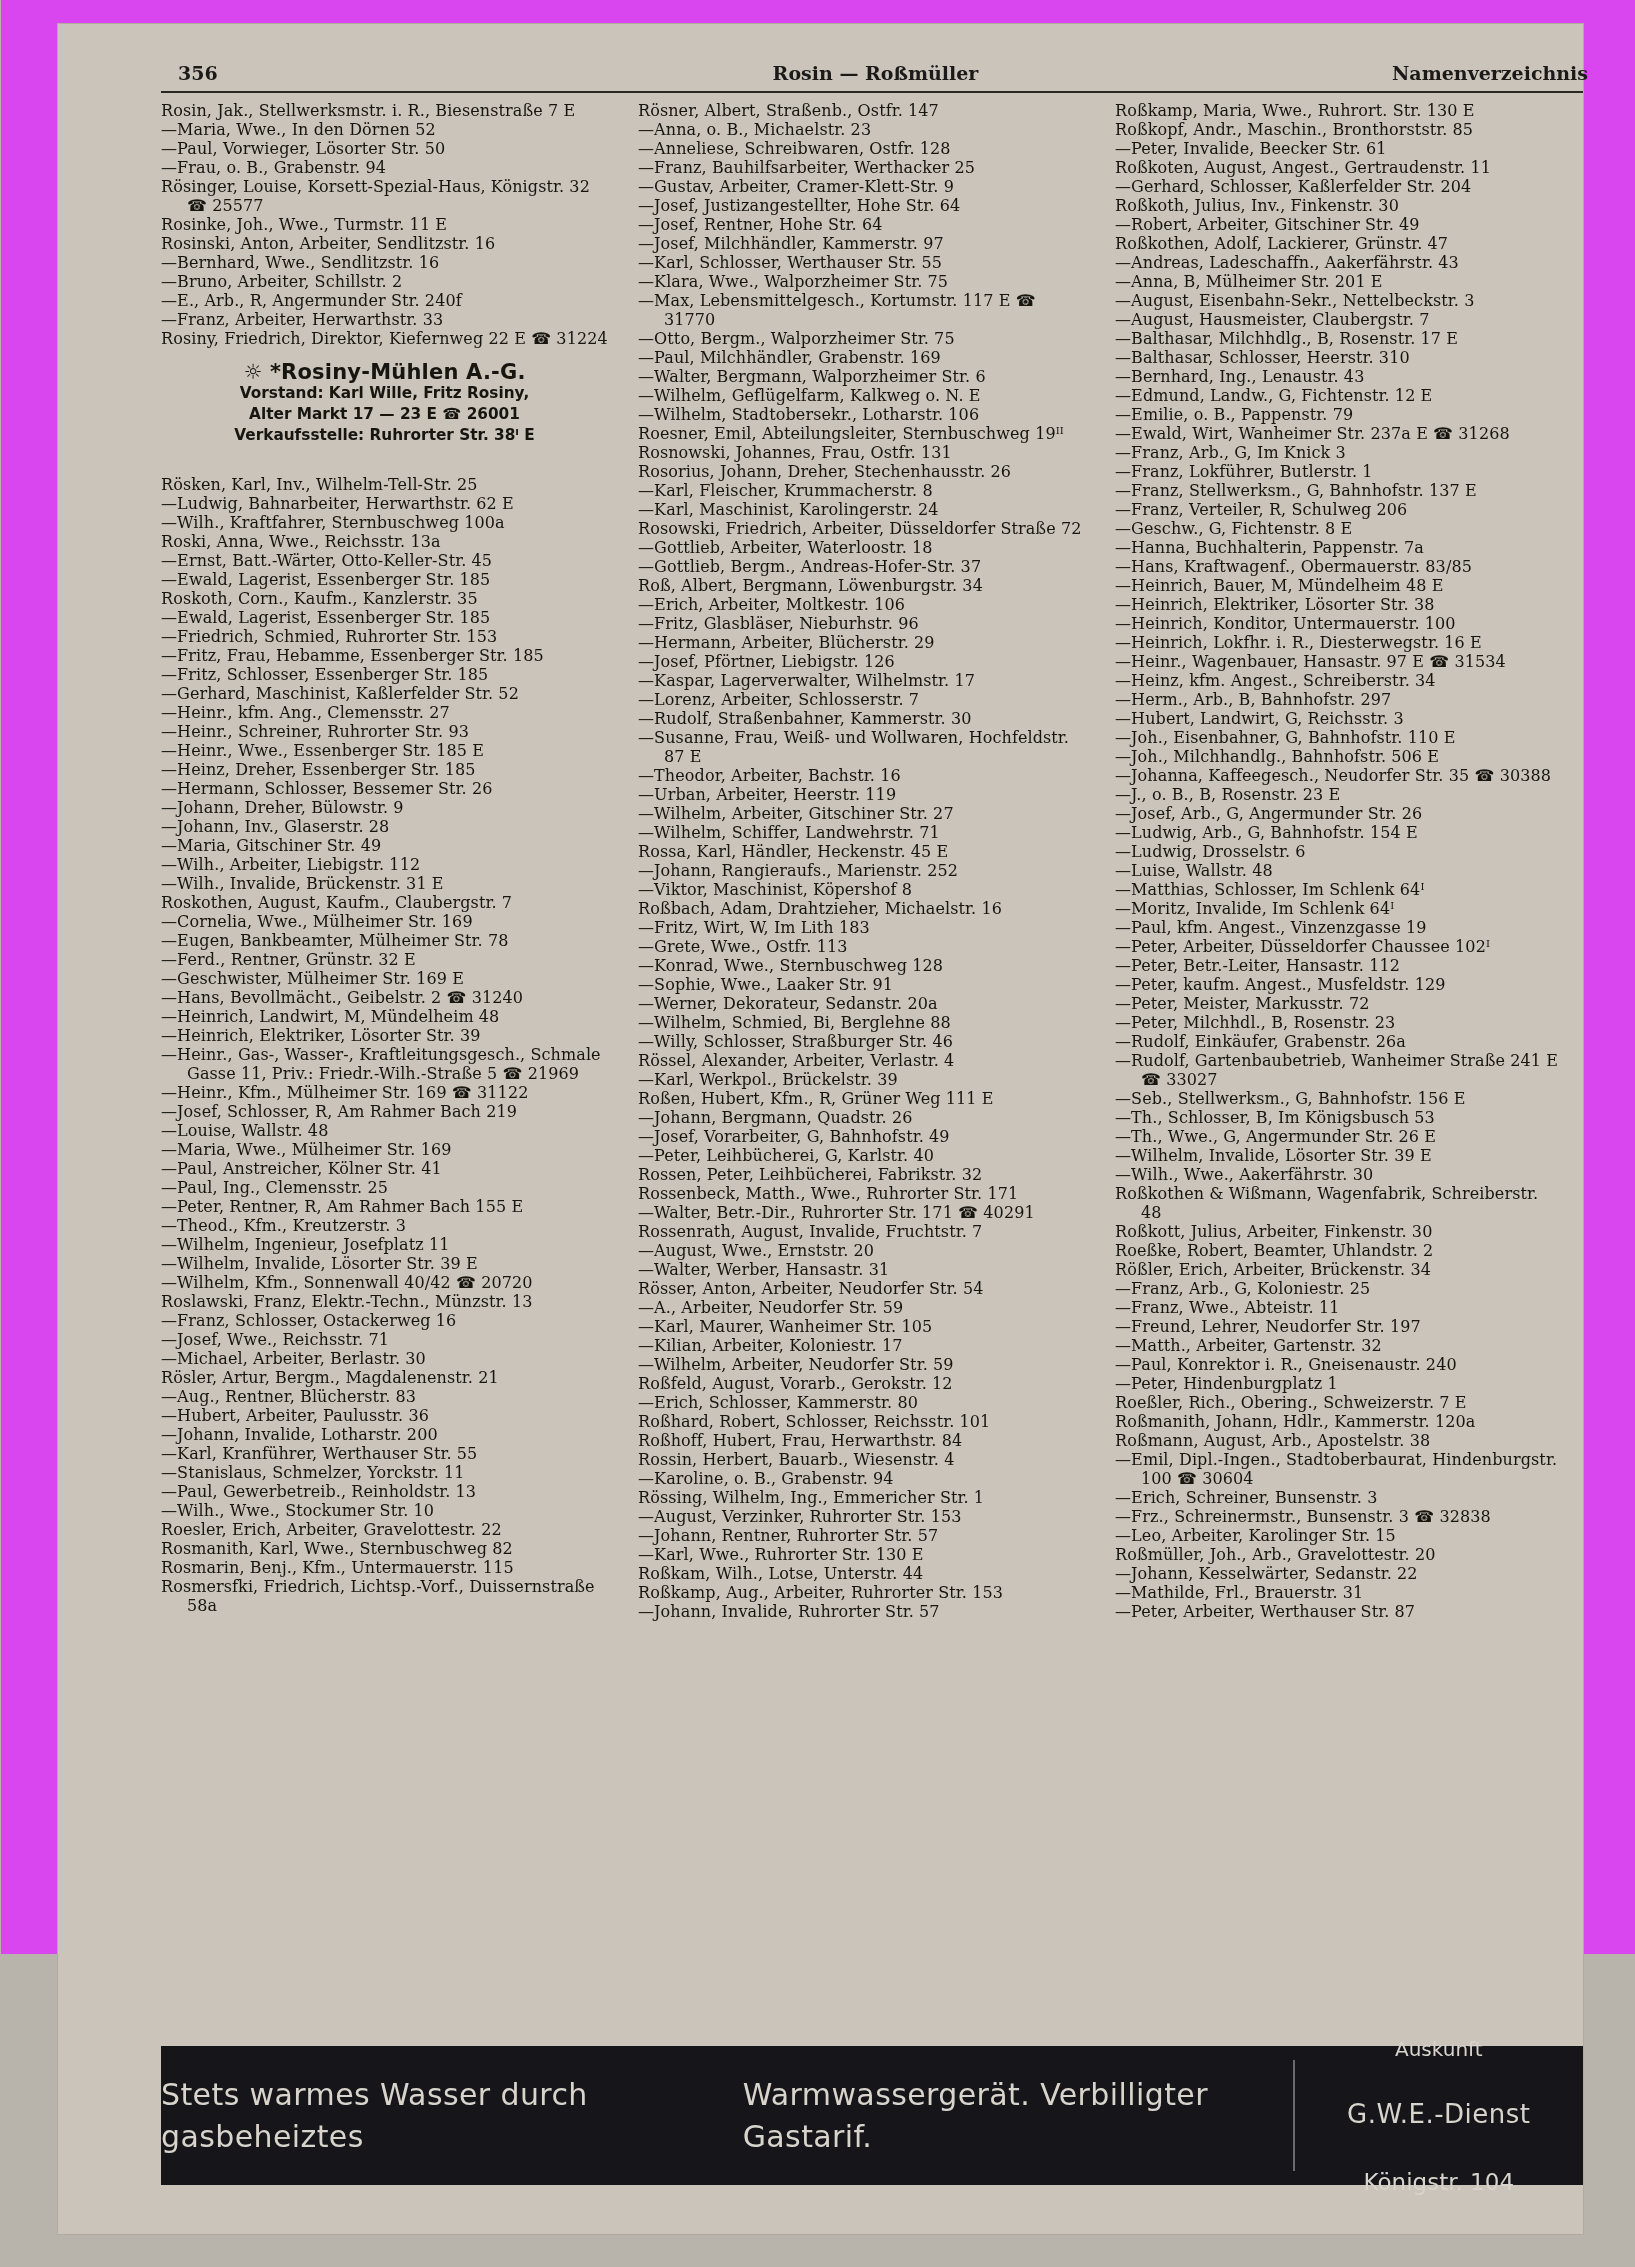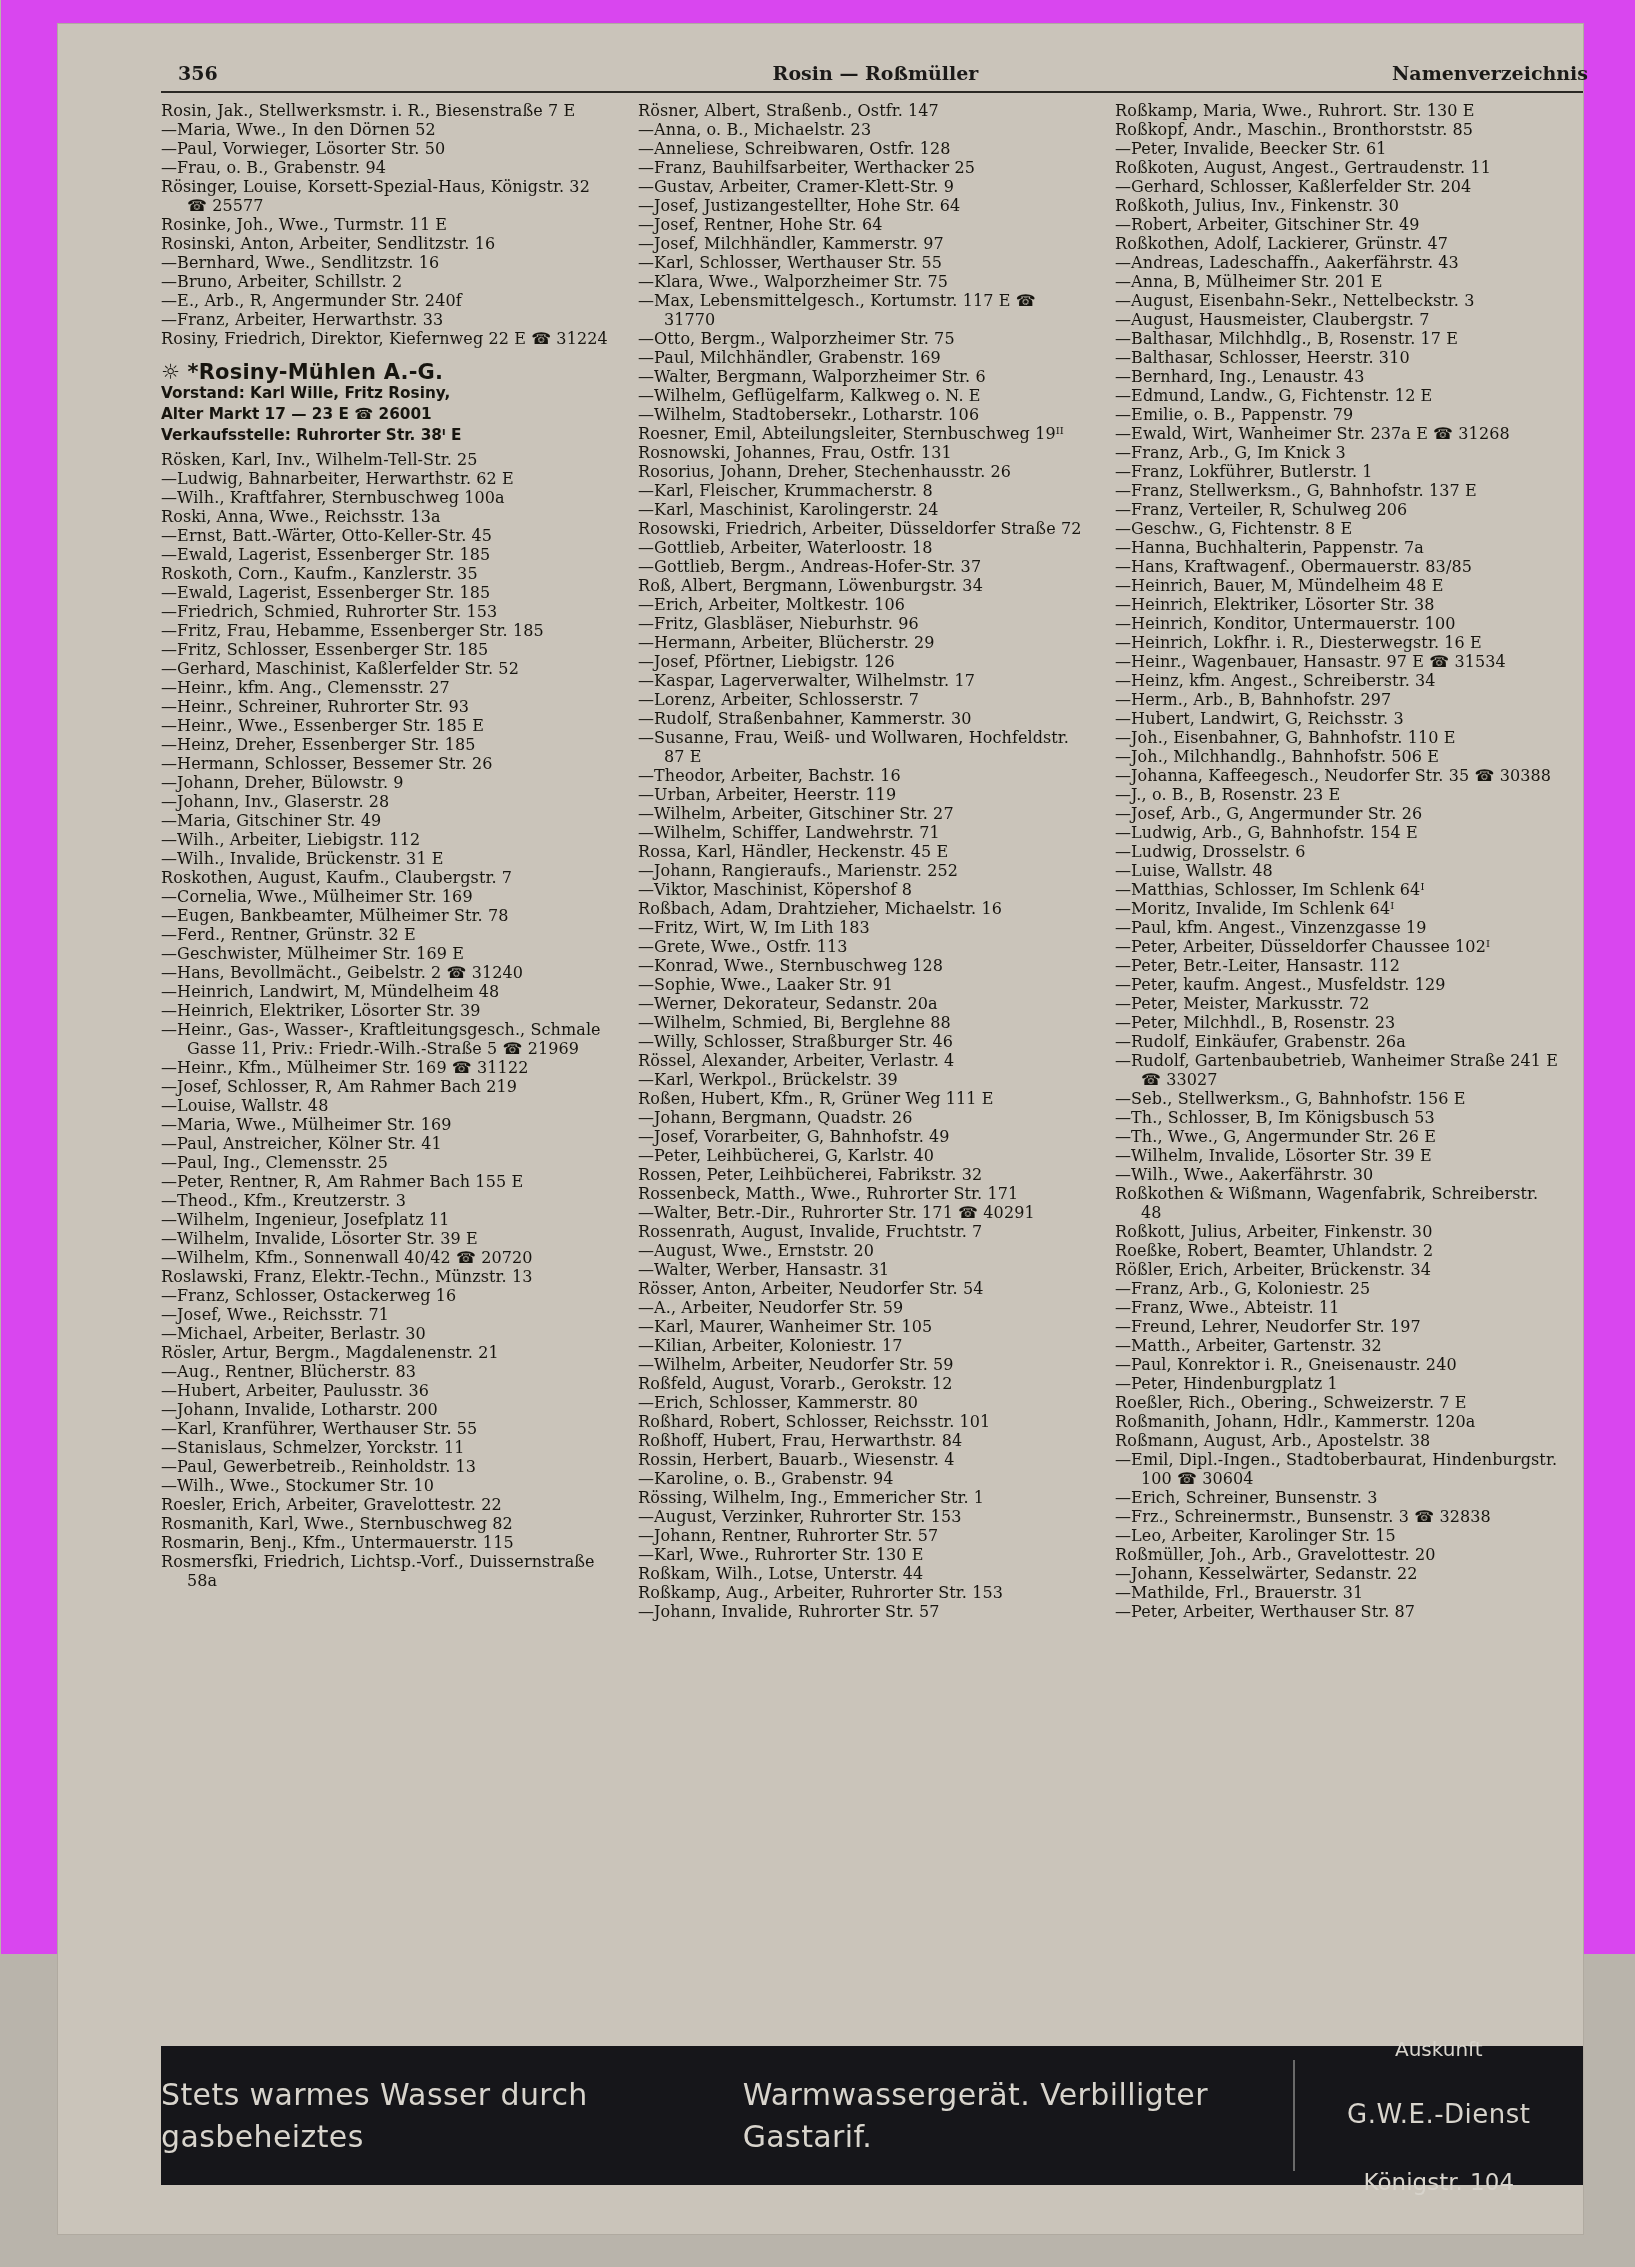--- a/index.html
+++ b/index.html
@@ -41,21 +41,21 @@
   .col.c2{left:477px;}
   .col.c3{left:954px;}
   .e{
     margin:0; padding:0 0 0 26px; text-indent:-26px;
     font-family:"DejaVu Serif", serif;
     letter-spacing:0.1px;
     white-space:normal;
   }
   
   .ad{
-    margin:14px 0 4px 0; text-align:left; line-height:21px;
+    margin:14px 0 29px 0; text-align:center; line-height:21px;
   }
   .ad .l1{font-family:"DejaVu Sans", sans-serif;font-weight:bold;font-size:21px;letter-spacing:0.2px;}
   .ad .l2{font-family:"DejaVu Sans", sans-serif;font-weight:bold;font-size:15.3px;}
   .ad .l3{font-family:"DejaVu Sans", sans-serif;font-weight:bold;font-size:15.3px;}
   .ad .l4{font-family:"DejaVu Sans", sans-serif;font-weight:bold;font-size:15.3px;}
   
   .adbox{
     position:absolute; left:103px; top:2022px; width:1422px; height:139px;
     background:#16161a; color:#d8d4cc;
     display:flex;

